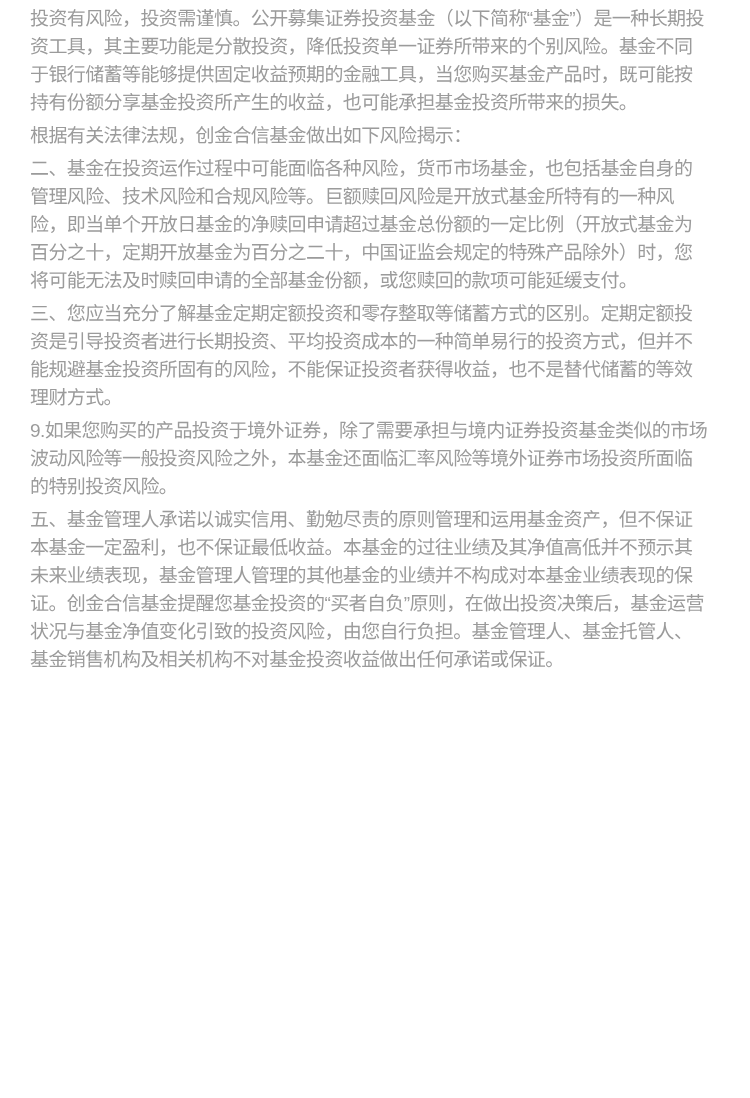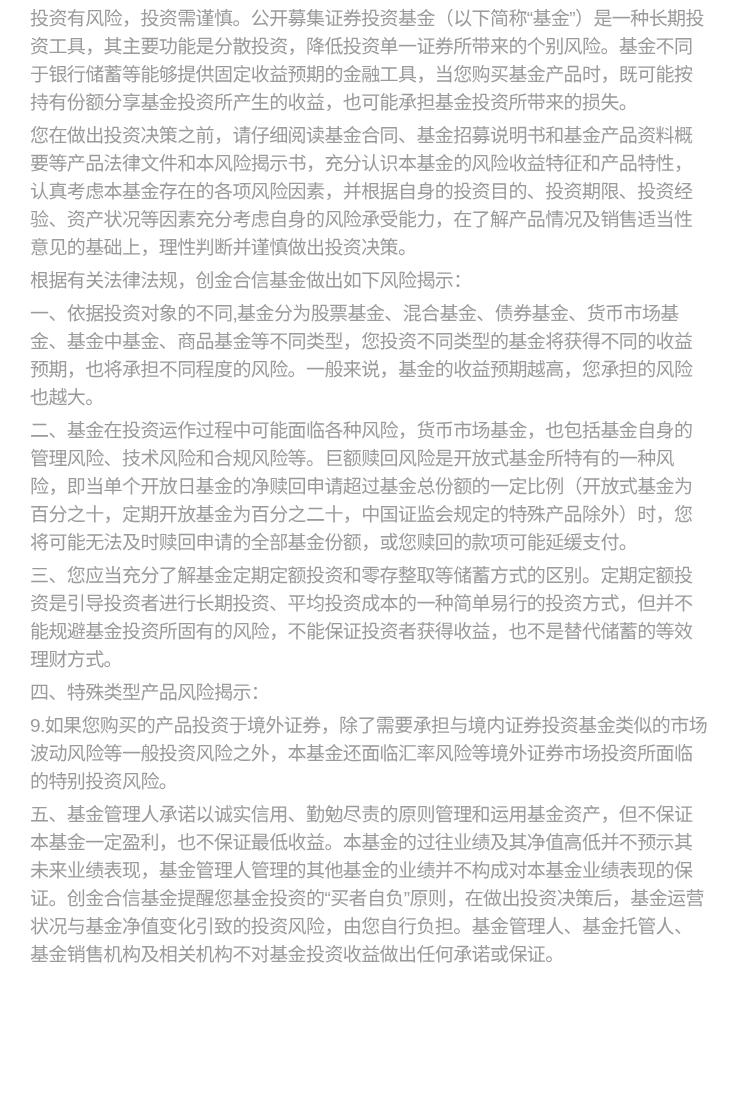--- a/index.html
+++ b/index.html
@@ -28,21 +28,18 @@
     text-align: left;
     word-break: break-all;
   }
 </style>
 </head>
 <body>
 
 <div class="doc">
 
 <p>投资有风险，投资需谨慎。公开募集证券投资基金（以下简称“基金”）是一种长期投资工具，其主要功能是分散投资，降低投资单一证券所带来的个别风险。基金不同于银行储蓄等能够提供固定收益预期的金融工具，当您购买基金产品时，既可能按持有份额分享基金投资所产生的收益，也可能承担基金投资所带来的损失。</p>
-    <p>您在做出投资决策之前，请仔细阅读基金合同、基金招募说明书和基金产品资料概要等产品法律文件和本风险揭示书，充分认识本基金的风险收益特征和产品特性，认真考虑本基金存在的各项风险因素，并根据自身的投资目的、投资期限、投资经验、资产状况等因素充分考虑自身的风险承受能力，在了解产品情况及销售适当性意见的基础上，理性判断并谨慎做出投资决策。</p>
     <p>根据有关法律法规，创金合信基金做出如下风险揭示：</p>
-    <p>一、依据投资对象的不同,基金分为股票基金、混合基金、债券基金、货币市场基金、基金中基金、商品基金等不同类型，您投资不同类型的基金将获得不同的收益预期，也将承担不同程度的风险。一般来说，基金的收益预期越高，您承担的风险也越大。</p>
     <p>二、基金在投资运作过程中可能面临各种风险，货币市场基金，也包括基金自身的管理风险、技术风险和合规风险等。巨额赎回风险是开放式基金所特有的一种风险，即当单个开放日基金的净赎回申请超过基金总份额的一定比例（开放式基金为百分之十，定期开放基金为百分之二十，中国证监会规定的特殊产品除外）时，您将可能无法及时赎回申请的全部基金份额，或您赎回的款项可能延缓支付。</p>
     <p>三、您应当充分了解基金定期定额投资和零存整取等储蓄方式的区别。定期定额投资是引导投资者进行长期投资、平均投资成本的一种简单易行的投资方式，但并不能规避基金投资所固有的风险，不能保证投资者获得收益，也不是替代储蓄的等效理财方式。</p>
-    <p>四、特殊类型产品风险揭示：</p>
     <p>9.如果您购买的产品投资于境外证券，除了需要承担与境内证券投资基金类似的市场波动风险等一般投资风险之外，本基金还面临汇率风险等境外证券市场投资所面临的特别投资风险。</p>
     <p>五、基金管理人承诺以诚实信用、勤勉尽责的原则管理和运用基金资产，但不保证本基金一定盈利，也不保证最低收益。本基金的过往业绩及其净值高低并不预示其未来业绩表现，基金管理人管理的其他基金的业绩并不构成对本基金业绩表现的保证。创金合信基金提醒您基金投资的“买者自负”原则，在做出投资决策后，基金运营状况与基金净值变化引致的投资风险，由您自行负担。基金管理人、基金托管人、基金销售机构及相关机构不对基金投资收益做出任何承诺或保证。</p>
   </div>
 
 </body></html>

